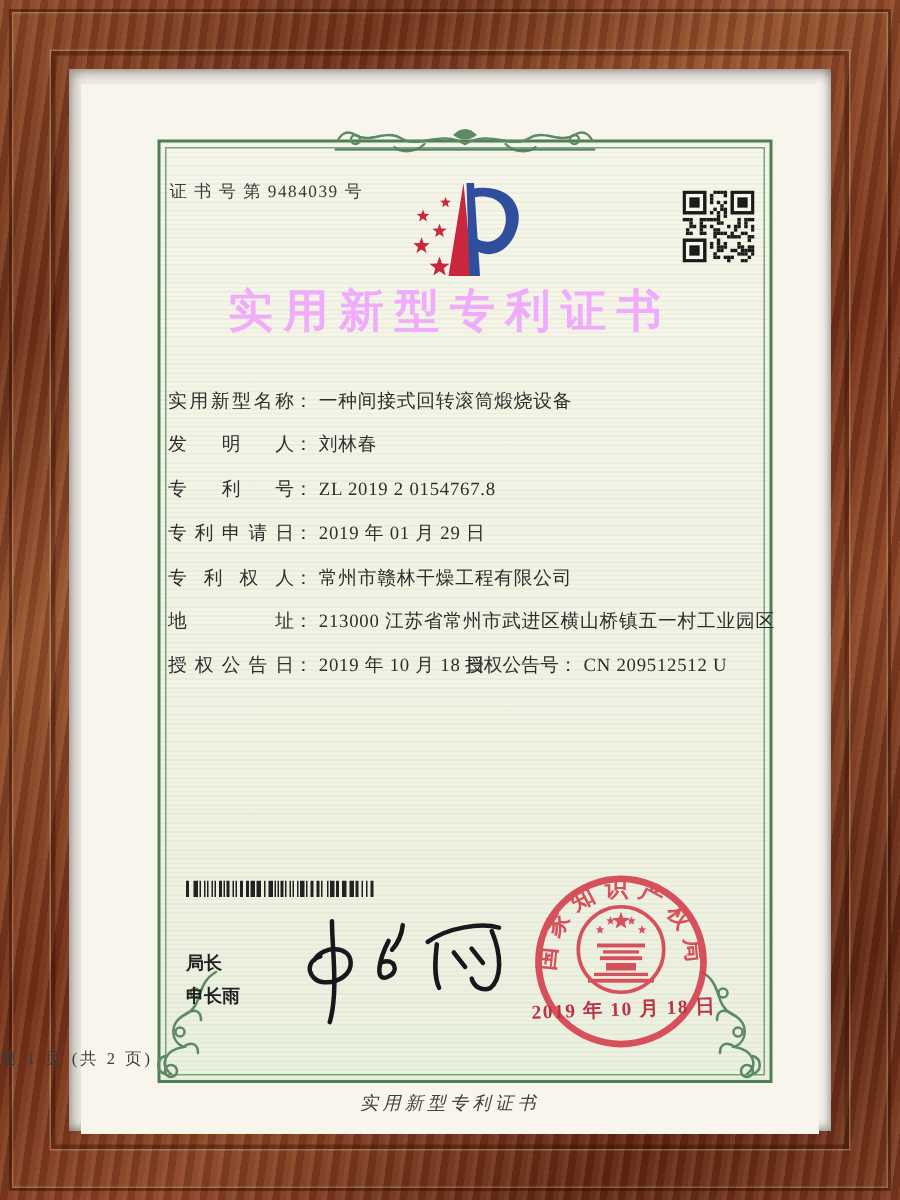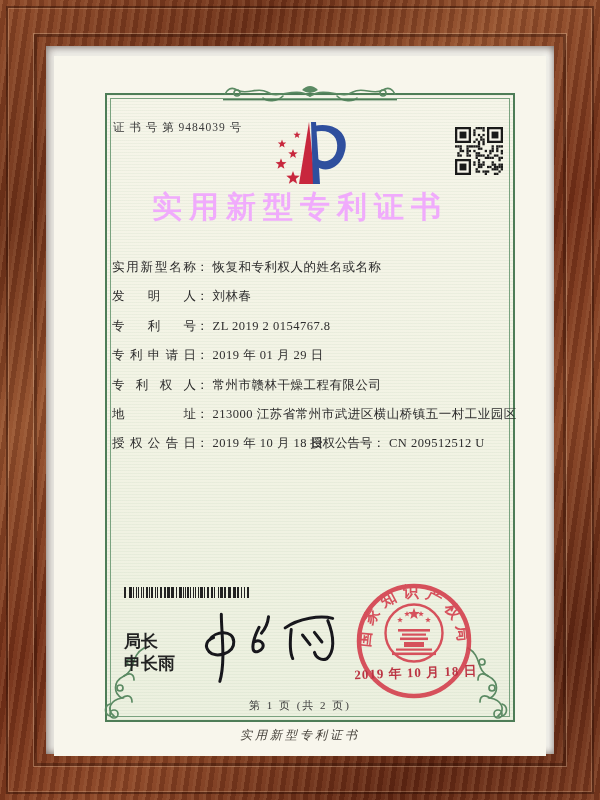--- a/index.html
+++ b/index.html
@@ -42,26 +42,26 @@
   .fcolon{display:inline-block;margin-right:4px;}
   .fvalue{letter-spacing:.5px;}
   .pair2{position:absolute;left:198px;top:0;}
   
   .body-text{position:absolute;left:112px;top:465px;width:400px;
      font-size:12px;line-height:1.58;color:#38342e;font-style:italic;}
   .body-text p{margin:0;text-indent:2em;}
   
   .barcode{position:absolute;left:124px;top:587px;}
   .signer{position:absolute;left:124px;top:631px;
-     font-family:"Liberation Sans","DejaVu Sans",sans-serif;font-size:17px;font-weight:600;color:#222;line-height:22px;}
+     font-family:"Liberation Sans","DejaVu Sans",sans-serif;font-size:12px;font-weight:600;color:#222;line-height:22px;}
   .signature{position:absolute;left:182px;top:599px;transform:rotate(-3deg);}
   .seal{position:absolute;left:348px;top:578px;opacity:.9;}
   .seal-date{position:absolute;left:352px;top:664px;width:128px;text-align:center;
      color:#bb3443;font-size:13px;font-weight:700;letter-spacing:1px;transform:rotate(-2deg);}
-  .page-info{position:absolute;left:0;right:0;top:698px;text-align:center;font-size:11px;color:#3c3c3c;letter-spacing:2px;}
+  .page-info{position:absolute;left:0;right:0;top:698px;font-size:11px;color:#3c3c3c;letter-spacing:2px;}
   .footer-note{position:absolute;left:0;right:0;top:727px;text-align:center;
      font-size:12px;font-style:italic;color:#45413a;letter-spacing:3px;}
 </style>
 </head>
 <body>
 
 <div class="stage">
 
   <div class="frame">
     <div class="grain"></div>
@@ -251,21 +251,21 @@
 
   <div class="fields">
     <div class="field-row">
       <span class="flabel">
           <span>实</span>
           <span>用</span>
           <span>新</span>
           <span>型</span>
           <span>名</span>
           <span>称</span>
-        </span><span class="fcolon">：</span><span class="fvalue">恢复和专利权人的姓名或名称</span>
+        </span><span class="fcolon">：</span><span class="fvalue">一种间接式回转滚筒煅烧设备</span>
     </div>
     <div class="field-row">
       <span class="flabel">
           <span>发</span>
           <span>明</span>
           <span>人</span>
         </span><span class="fcolon">：</span><span class="fvalue">刘林春</span>
     </div>
     <div class="field-row">
       <span class="flabel">

